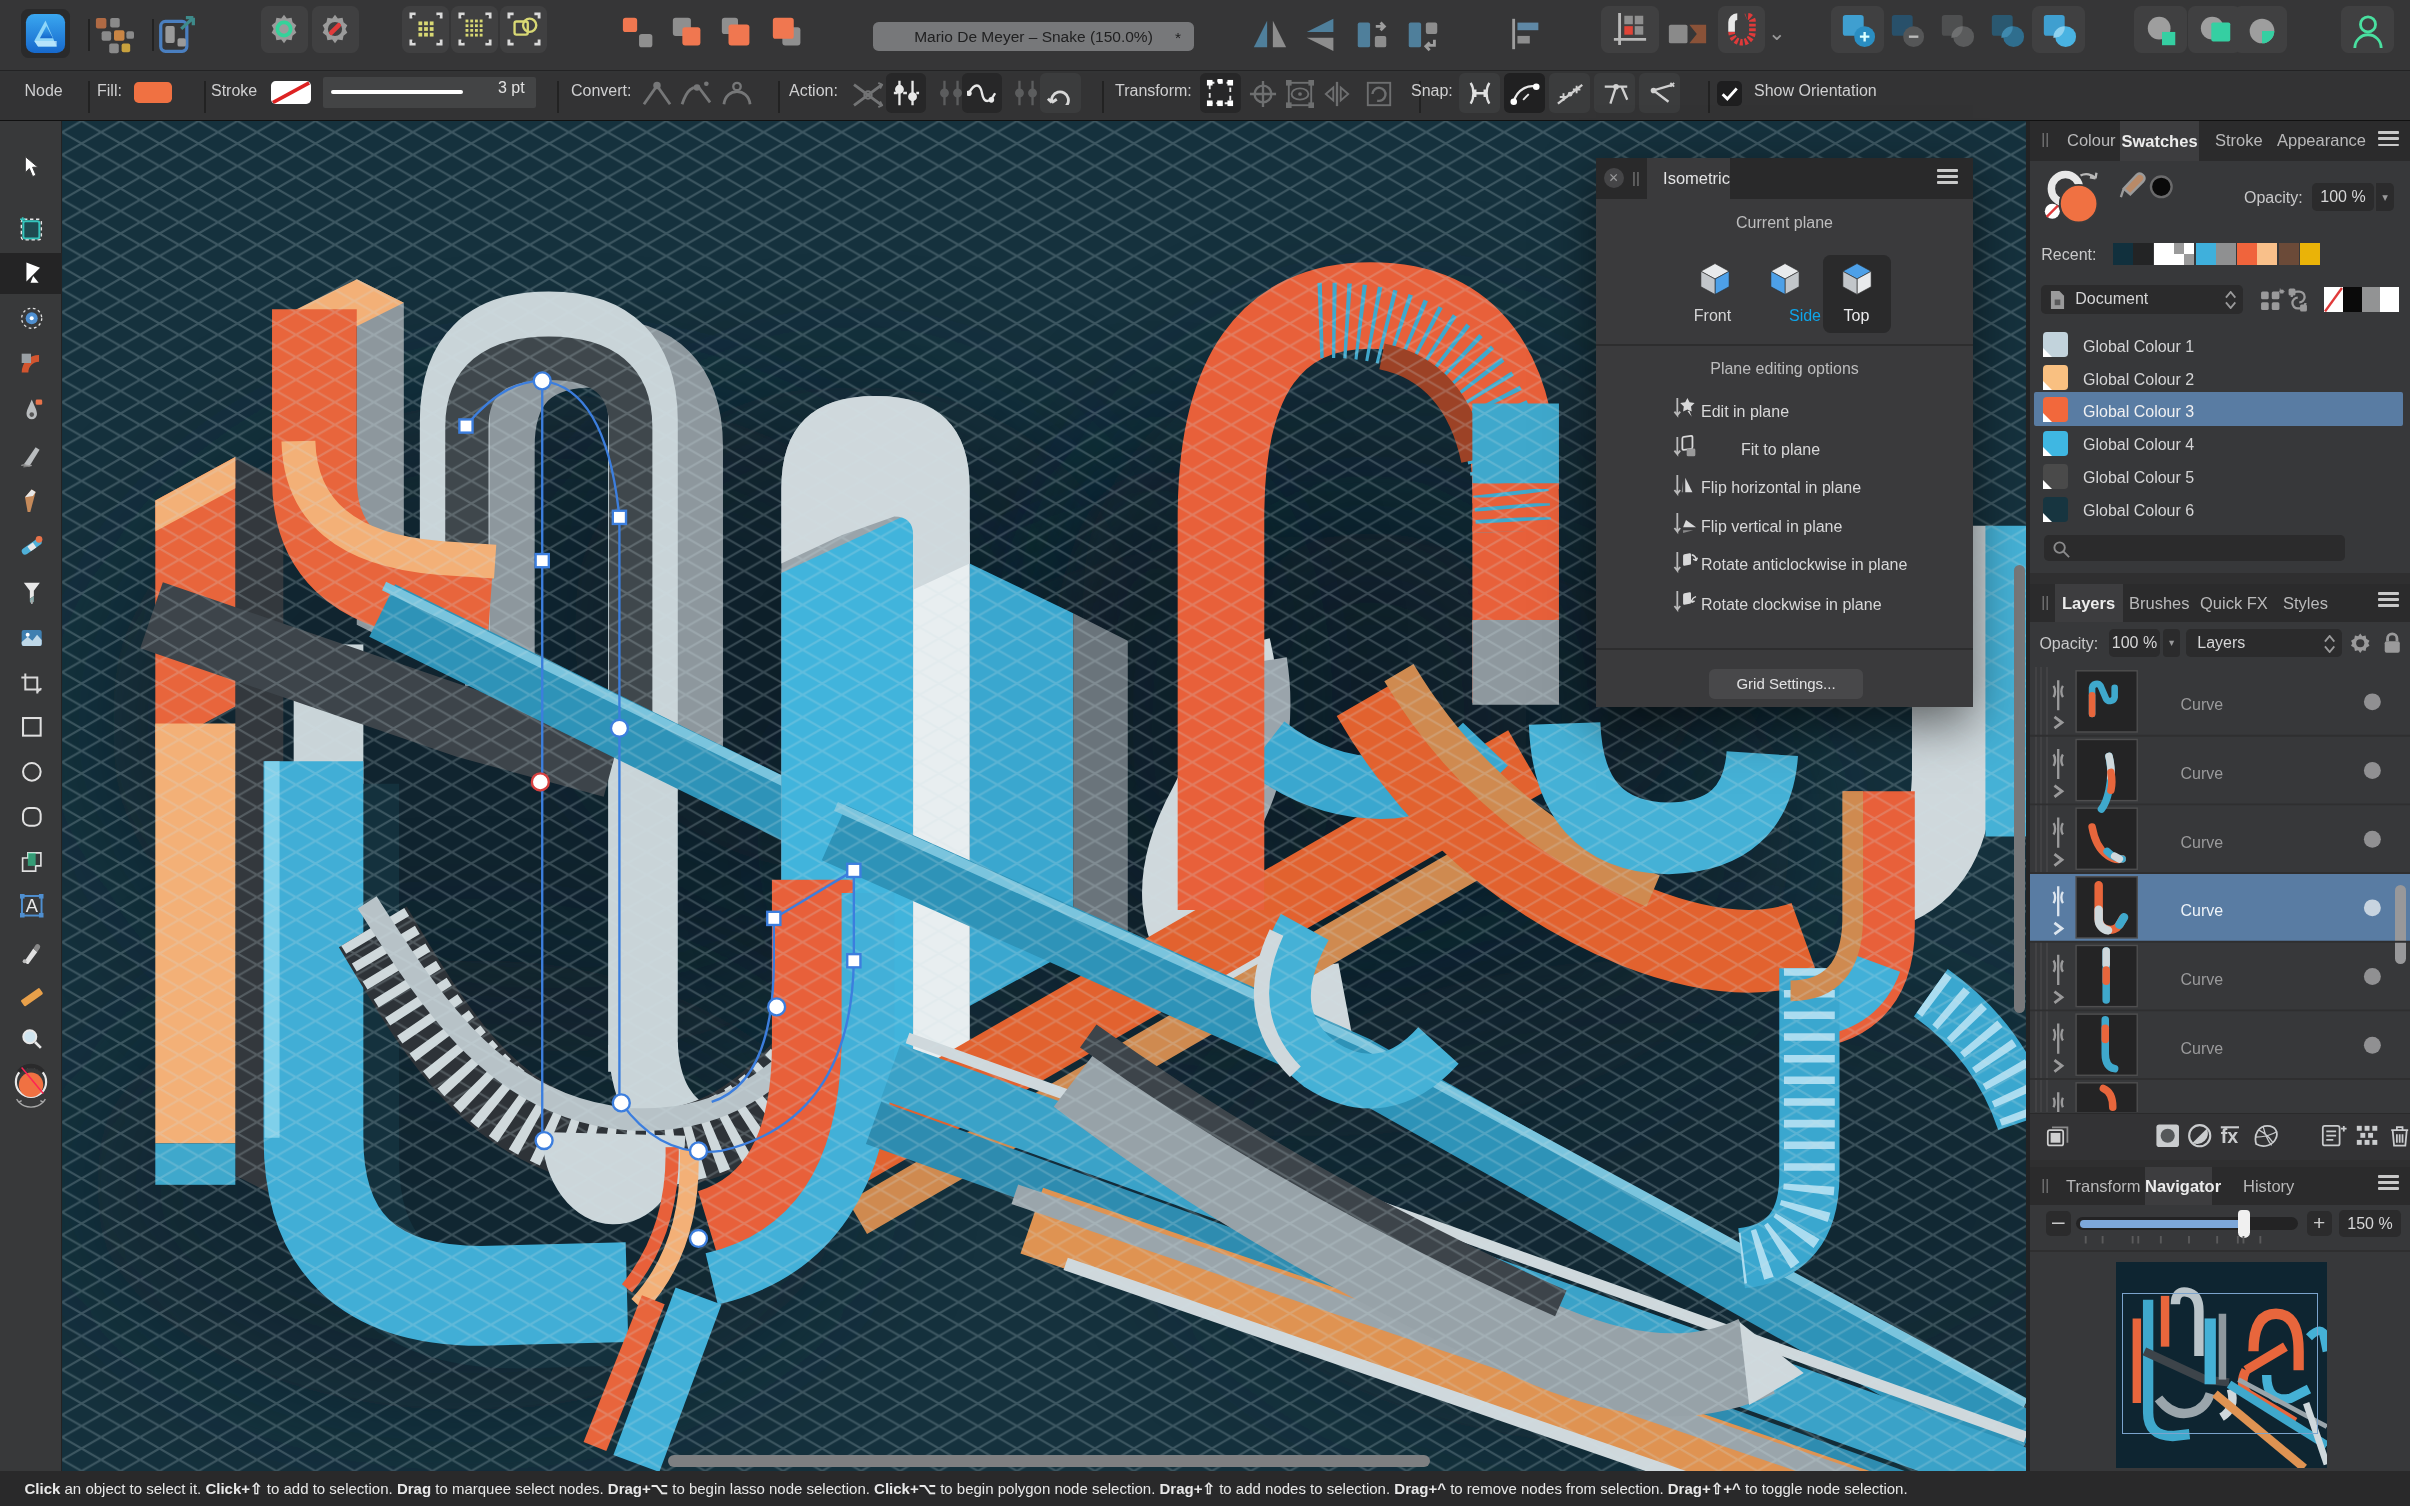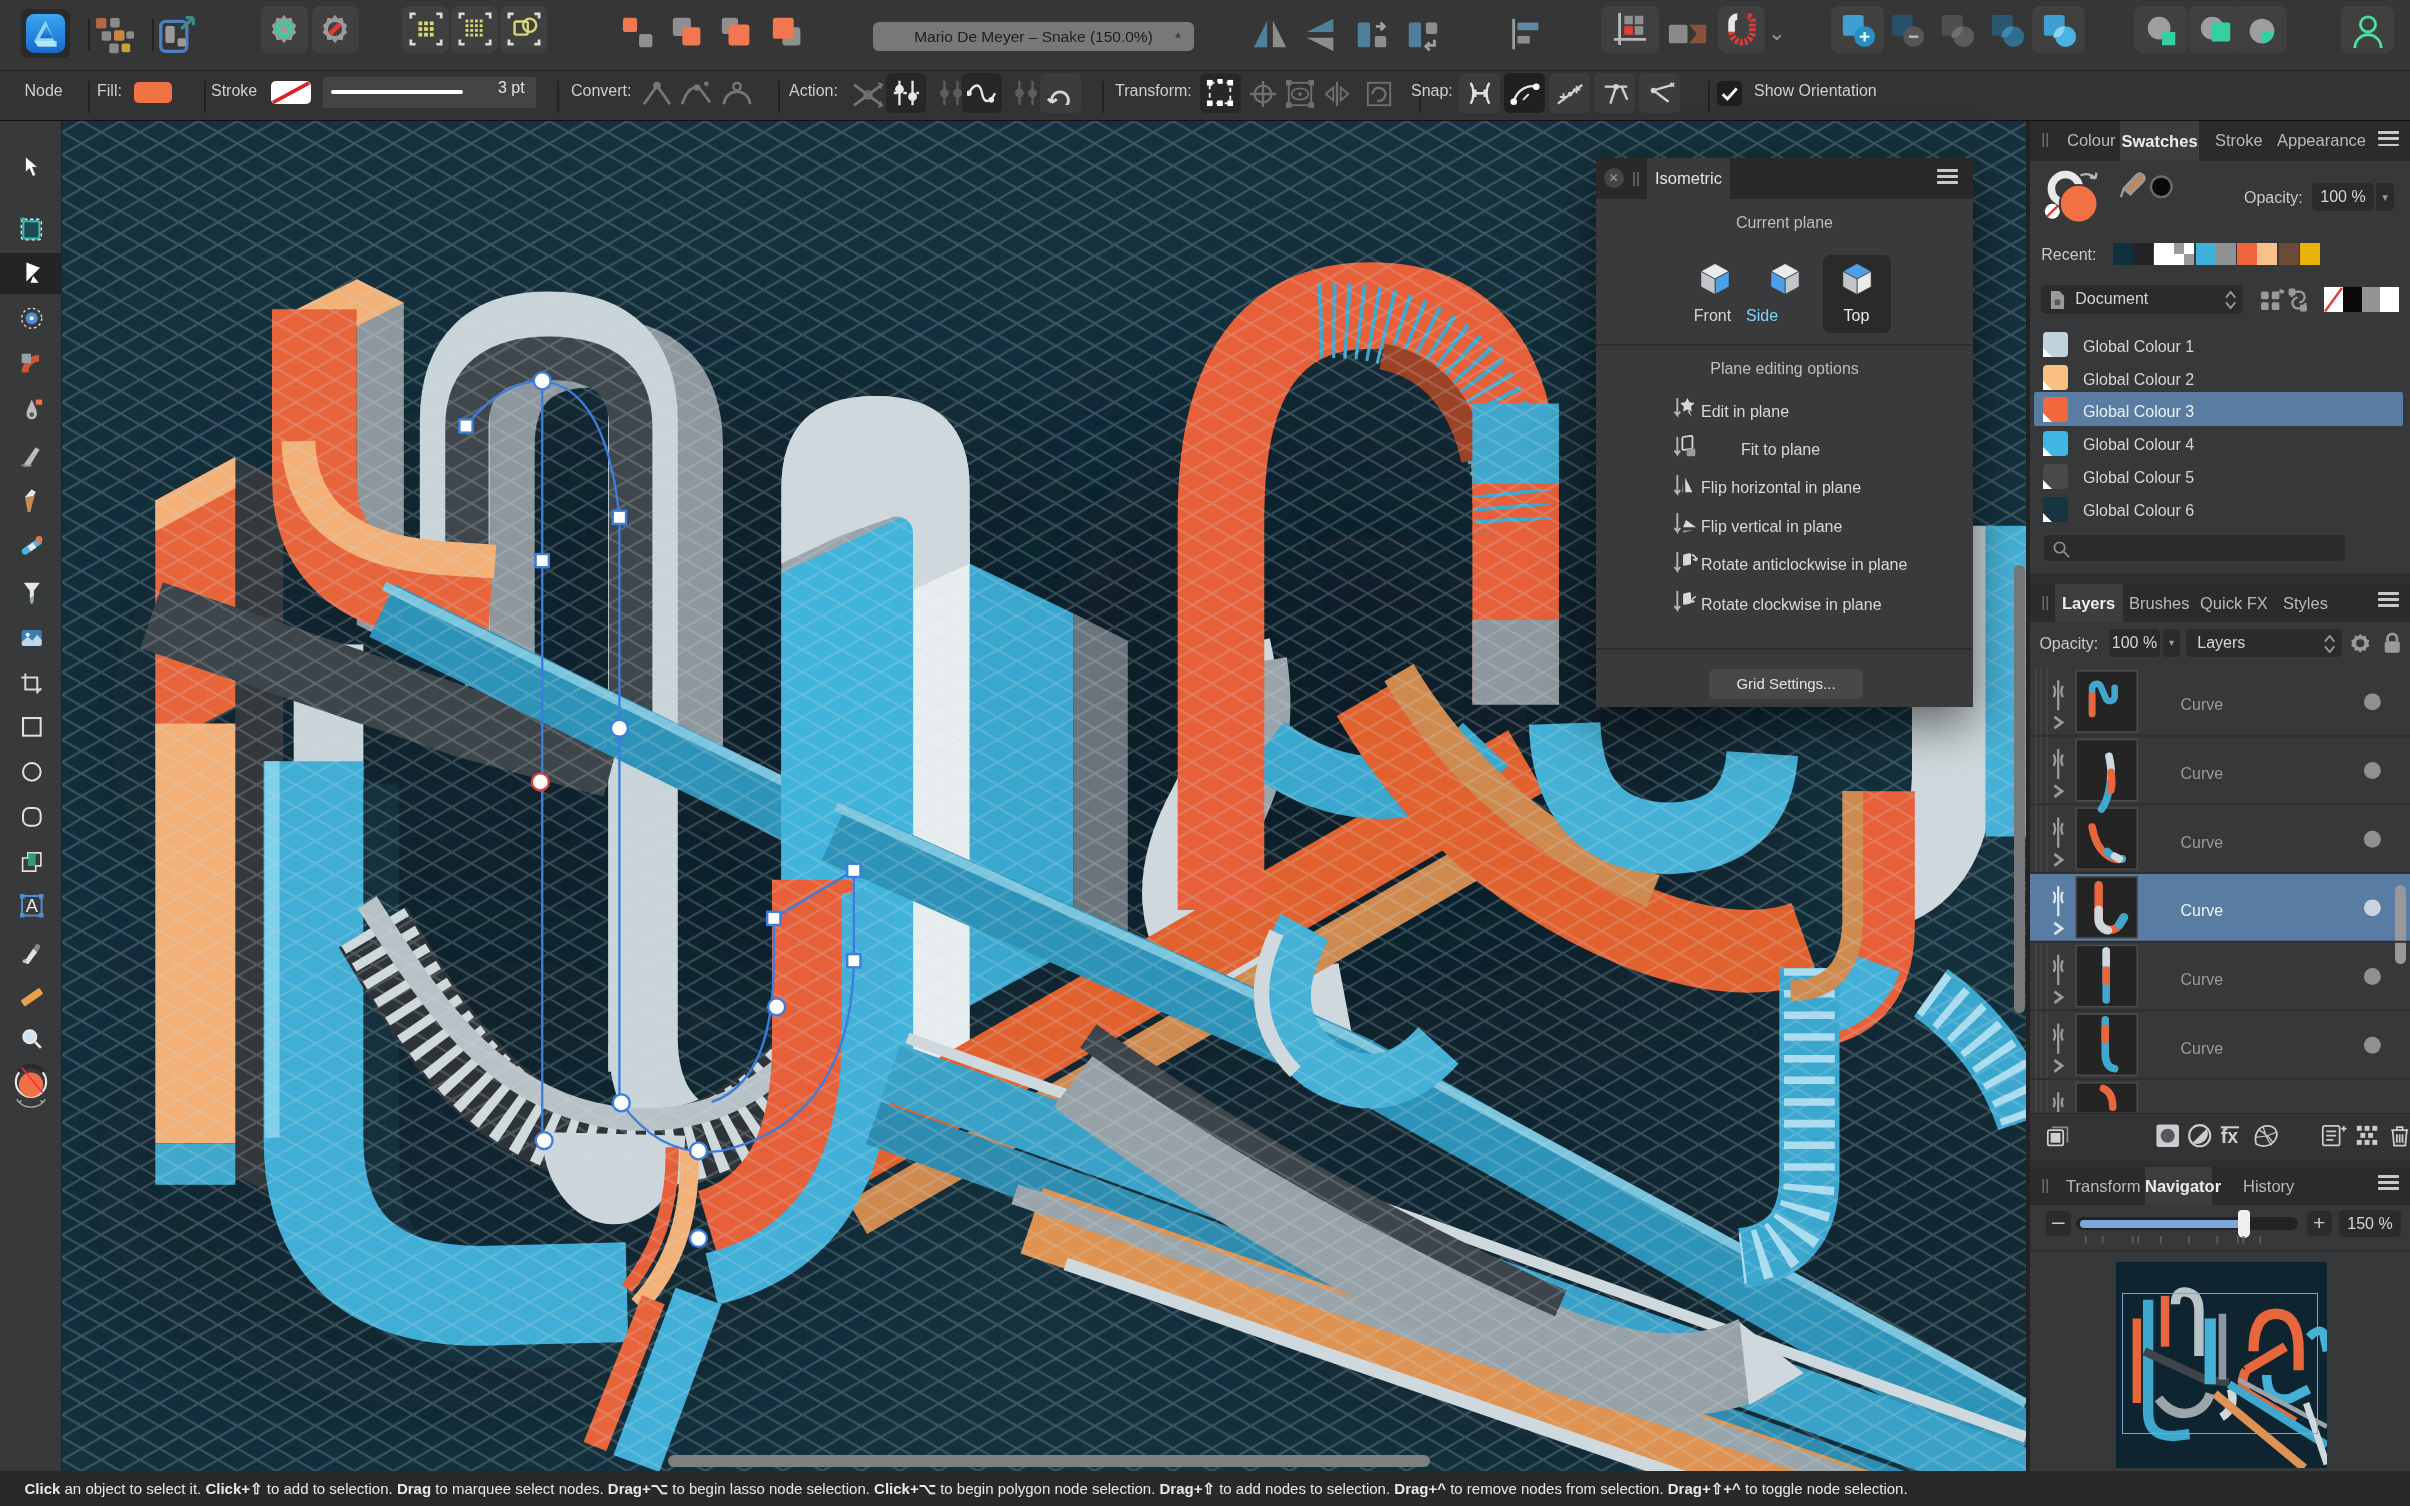--- a/index.html
+++ b/index.html
@@ -608,21 +608,21 @@
         <circle cx="676" cy="1187" r="9"></circle>
 </g>
 <circle cx="508" cy="702" r="9" fill="#fff" stroke="#d84040" stroke-width="2.5"></circle>
 </svg>
 <div class="abs" style="left:606px;top:1334px;width:762px;height:12.2px;background:#7e7f81;border-radius:6.6px;"></div>
 <div class="abs" style="left:1952px;top:444px;width:11.3px;height:448px;background:#77787a;border-radius:5.6px;"></div>
 </div>
 
 <div class="abs" style="left:1596px;top:158px;width:377px;height:549px;background:#3a3a3c;box-shadow:0 17px 47px rgba(0,0,0,.55);">
 <div class="abs" style="left:0;top:0;width:377px;height:41px;background:#29292a;"></div>
-<div class="abs" style="left:51px;top:0;width:83px;height:41px;background:#3a3a3c;color:#e4e4e5;font-size:16.5px;text-align:center;line-height:41px;">Isometric</div>
+<div class="abs" style="left:51px;top:0;width:83px;height:41px;background:#3a3a3c;color:#e4e4e5;font-size:16.5px;text-align:right;line-height:41px;">Isometric</div>
 <div class="abs" style="left:7.5px;top:10.4px;width:20px;height:20px;border-radius:50%;background:#454547;color:#9a9a9b;font-size:12.2px;text-align:center;line-height:20px;">✕</div>
 <div class="abs" style="left:36px;top:11.3px;color:#7a7a7b;font-size:15px;">||</div>
 <div class="ham" style="left:341px;top:11.3px;">
       <div></div>
       <div></div>
       <div></div>
     </div>
 <div class="abs" style="left:0;top:56px;width:377px;text-align:center;color:#bdbdbe;font-size:16px;">Current plane</div>
 <div class="abs" style="left:227px;top:97px;width:68px;height:78px;background:#2a2a2b;border-radius:7.5px;"></div>
 <svg class="abs" style="left:101px;top:104px" width="36" height="34" viewBox="0 0 56 52">
@@ -640,21 +640,21 @@
       </g>
     </svg>
 <svg class="abs" style="left:243px;top:104px" width="36" height="34" viewBox="0 0 56 52">
       <g stroke="#2a2a2b" stroke-width="1">
         <polygon points="28,2 50,14 28,26 6,14" fill="#4da0e8"></polygon>
         <polygon points="28,26 50,14 50,38 28,50" fill="#e8eaec"></polygon>
         <polygon points="28,26 6,14 6,38 28,50" fill="#c2c6ca"></polygon>
       </g>
     </svg>
 <div class="abs" style="left:79px;top:149px;width:75px;text-align:center;color:#d5d5d6;font-size:16px;">Front</div>
-<div class="abs" style="left:150px;top:149px;width:75px;text-align:left;color:#7dd3fc;font-size:16px;">Side</div>
+<div class="abs" style="left:150px;top:149px;width:75px;text-align:right;color:#0ea5e9;font-size:16px;">Side</div>
 <div class="abs" style="left:223px;top:149px;width:75px;text-align:center;color:#ececee;font-size:16px;">Top</div>
 <div class="abs" style="left:0;top:186px;width:377px;height:1.9px;background:#2d2d2e;"></div>
 <div class="abs" style="left:0;top:202px;width:377px;text-align:center;color:#bdbdbe;font-size:16px;">Plane editing options</div>
 <svg class="abs" style="left:77px;top:237px" width="24.5" height="26" viewBox="0 0 34 36">
       <path d="M6 4 V28 l-4-5 m4 5 l4-5" stroke="#b9b9ba" stroke-width="2.5" fill="none"></path>
       <path d="M20 4 l3 6 7 1-5 5 1 7-6-3-6 3 1-7-5-5 7-1z" fill="#d8d8d9"></path>
       <path d="M20 22 l6 8 -3-8 4-1z" fill="#d8d8d9"></path>
     </svg>
 <svg class="abs" style="left:77px;top:276px" width="24.5" height="26" viewBox="0 0 34 36">
       <path d="M6 4 V28 l-4-5 m4 5 l4-5" stroke="#b9b9ba" stroke-width="2.5" fill="none"></path>

